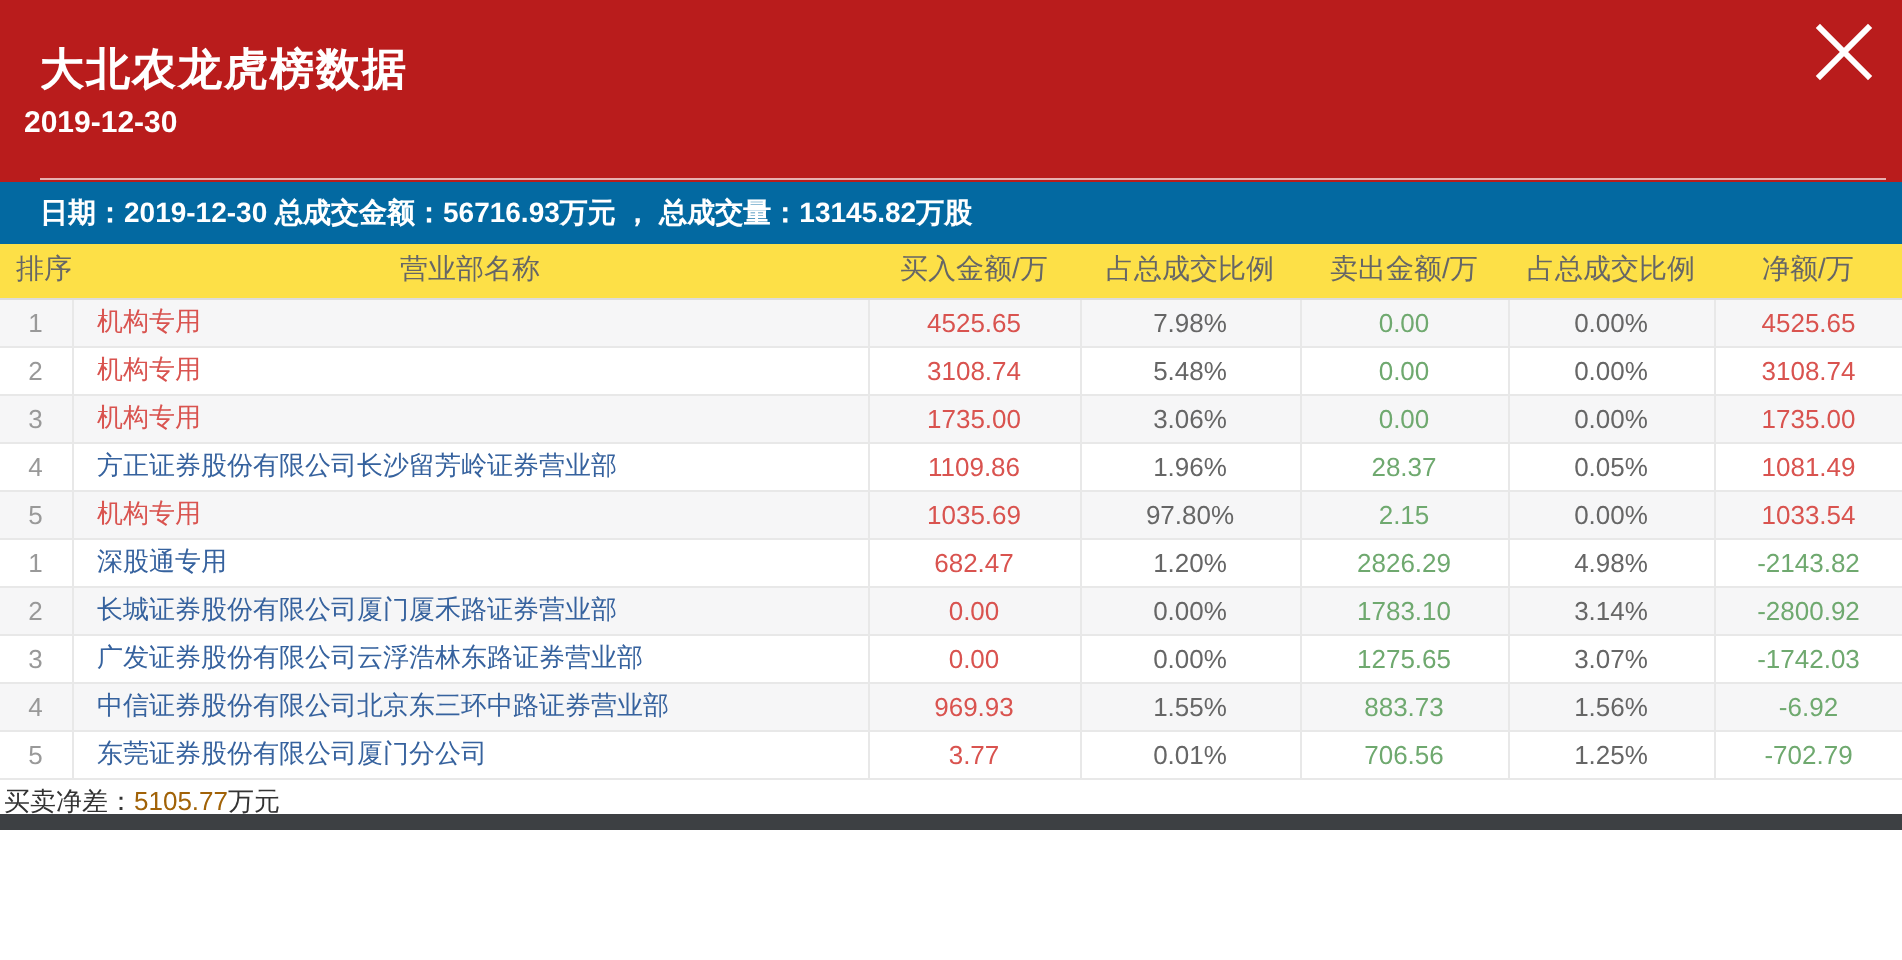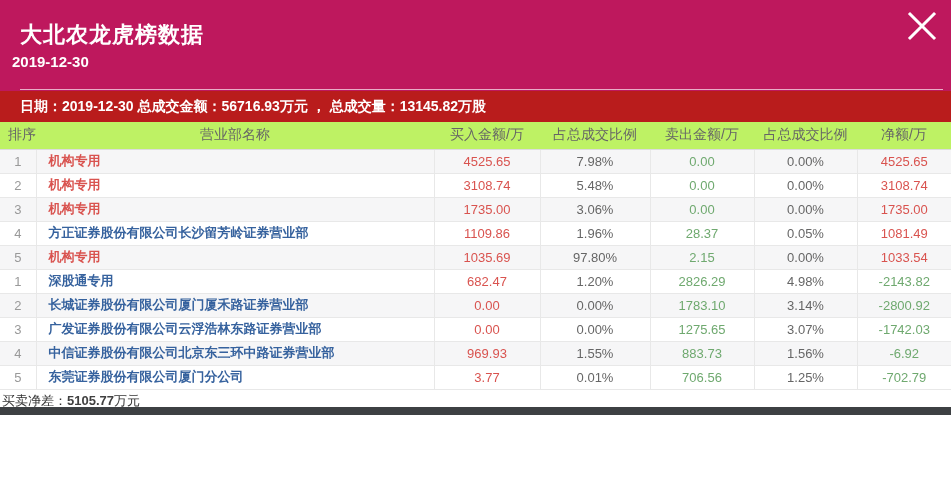--- a/index.html
+++ b/index.html
@@ -1,36 +1,36 @@
 <!DOCTYPE html>
 <html><head>
 <meta charset="utf-8">
 <style>
   * { box-sizing: border-box; margin: 0; padding: 0; }
   html, body { width: 951px; height: 480px; overflow: hidden; background: #fff;
     font-family: "Liberation Sans", "DejaVu Sans", sans-serif; }
 
   
-  .app-header { position: relative; background: #be185d; height: 91px; }
+  .app-header { position: relative; background: #b91c1c; height: 91px; }
   .app-header .title { position: absolute; left: 20px; top: 20px;
     font-size: 22px; font-weight: 600; color: #fff; letter-spacing: 1px; }
   .app-header .date { position: absolute; left: 12px; top: 53px;
     font-size: 15px; font-weight: 700; color: #fff; }
   .header-line { position: absolute; left: 20px; right: 8px; bottom: 1px;
     height: 1px; background: rgba(255,255,255,.65); }
   .close-btn { position: absolute; right: 8px; top: 5px; width: 42px; height: 42px;
     cursor: pointer; display: flex; align-items: center; justify-content: center; }
 
   
-  .info-bar { background: #b91c1c; height: 31px; line-height: 31px;
+  .info-bar { background: #0369a1; height: 31px; line-height: 31px;
     color: #fff; font-size: 14px; font-weight: 700; padding-left: 20px; }
 
   
   table { width: 951px; border-collapse: collapse; table-layout: fixed; }
-  thead th { background: #bef264; height: 27px; font-size: 14px; font-weight: 400;
+  thead th { background: #fde047; height: 27px; font-size: 14px; font-weight: 400;
     color: #666; border-bottom: 1px solid #dcdcdc; white-space: nowrap; overflow: visible; }
   thead th.h-rank { text-align: left; padding-left: 8px; }
 
   tbody td { height: 24px; font-size: 13px; border: 1px solid #e8e8e8;
     background: #fff; white-space: nowrap; overflow: hidden; }
   tbody td:first-child { border-left: none; }
   tbody td:last-child { border-right: none; }
   tr.shade td { background: #f6f6f7; }
 
   .section-row td { background: #fff; padding-left: 26px; font-size: 14px;
@@ -38,32 +38,32 @@
   .sec-icon { display: inline-block; vertical-align: -2px; margin-right: 7px; }
   .sec-title { margin-right: 20px; }
   .sec-label { margin-right: 2px; }
   .sec-total { font-weight: 700; margin: 0 4px; }
   .sec-total.buy { color: #d9534f; }
   .sec-total.sell { color: #53a253; }
   .sec-unit { margin-right: 2px; }
   .sec-pct { font-weight: 700; color: #333; margin-left: 4px; }
 
   .col-rank { color: #999; text-align: center; }
-  .col-name { text-align: left; padding-left: 12px; color: #36629e; cursor: pointer; font-weight: bold; }
+  .col-name { text-align: left; padding-left: 12px; color: #36629e; cursor: pointer; }
   .col-name.org { color: #d9534f; cursor: default; }
   .col-num { text-align: center; }
   .cell-buy { color: #d9534f; }
   .cell-sell { color: #6fa96f; }
   .cell-pct { color: #666; }
   .cell-net.pos { color: #d9534f; }
   .cell-net.neg { color: #6fa96f; }
 
   
   .page-footer { height: 16px; padding: 2px 0 0 2px; font-size: 13px; color: #333; }
-  .page-footer .net-value { font-weight: 700; color: #404040; }
+  .page-footer .net-value { font-weight: 400; color: #a16207; }
   .bottom-strip { height: 8px; background: #3d4043; margin-top: 1px; }
 </style>
 </head>
 <body>
 
 <div class="app-header">
   <div class="title">大北农龙虎榜数据</div>
   <div class="date">2019-12-30</div>
   <div class="close-btn">
     <svg width="38" height="38" viewBox="0 0 38 38">

